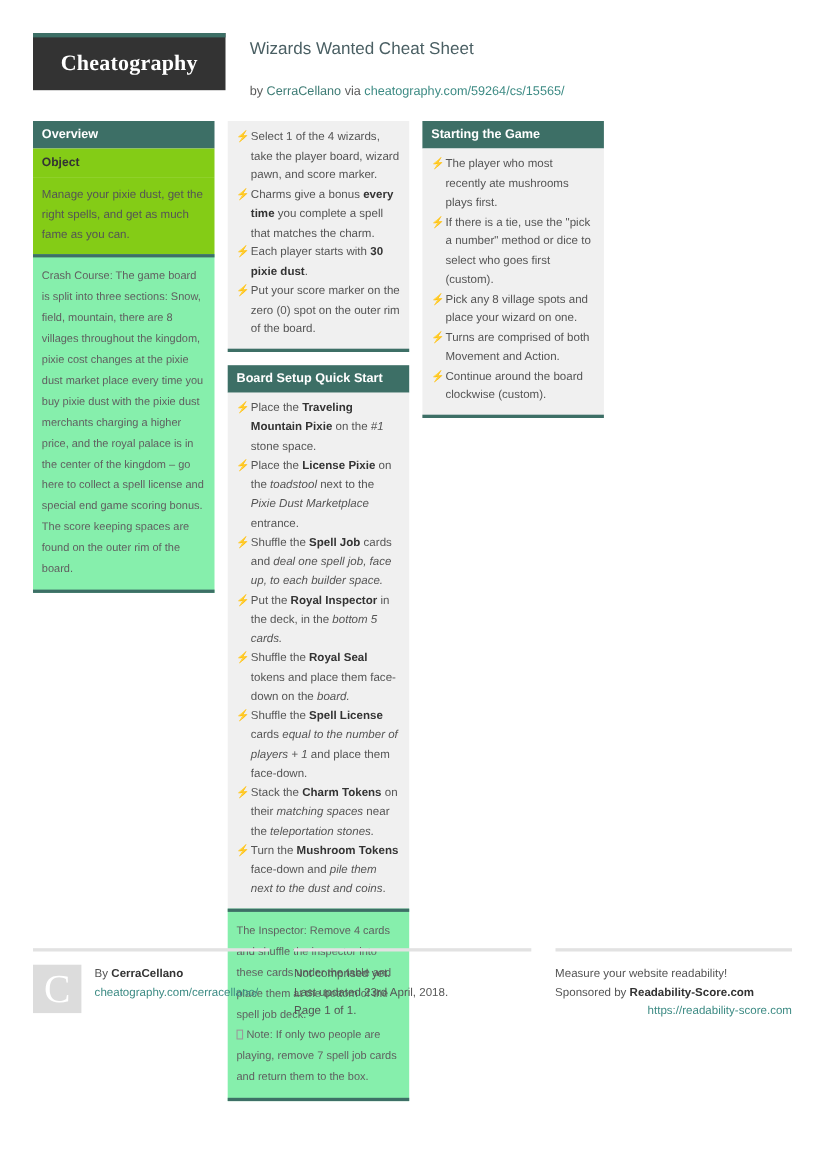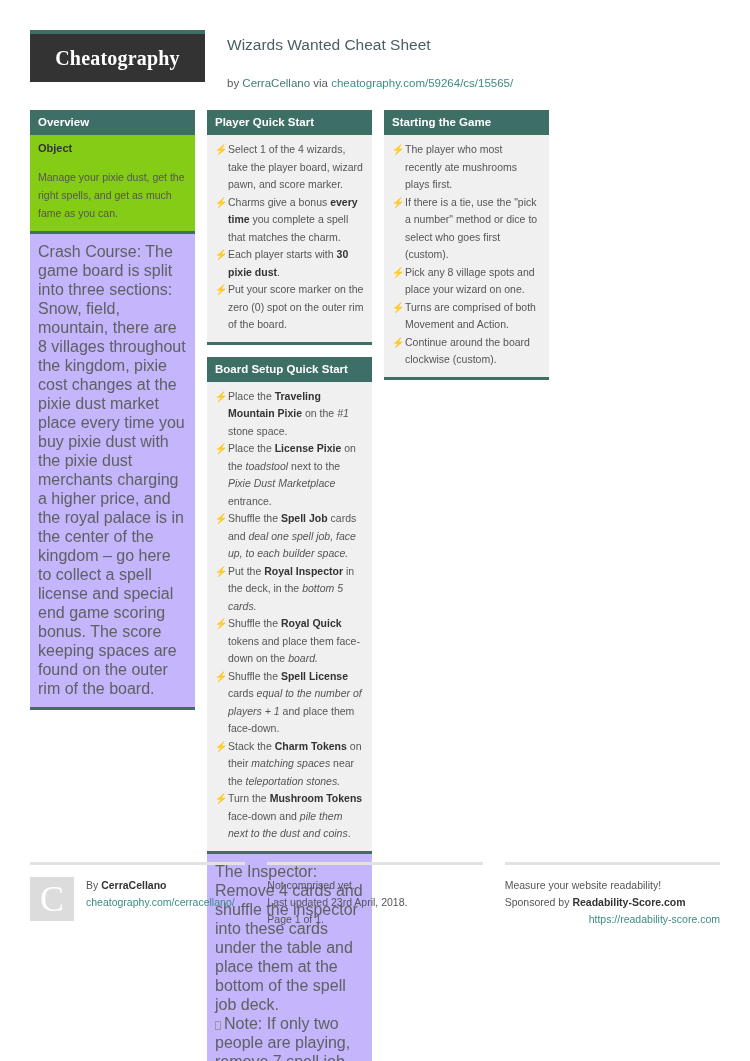--- a/index.html
+++ b/index.html
@@ -111,25 +111,25 @@
 
   .plain-body {
     background: #84cc16;
     padding: 7px 8px 9px 8px;
     font-size: 10.5px;
     line-height: 18px;
     color: #555555;
   }
 
   .note-block {
-    background: #c4b5fd;
+    background: #86efac;
     border-top: 3px solid #3d6f66;
     border-bottom: 3px solid #3d6f66;
     padding: 8px 8px 9px 8px;
-    font-size: 16px;
+    font-size: 10px;
     line-height: 19px;
     color: #606060;
   }
 
   
   .bullet {
     display: flex;
     margin-bottom: 0px;
   }
 
@@ -215,21 +215,20 @@
         <div class="card-head">Overview</div>
         <div class="subhead">Object</div>
         <div class="plain-body">Manage your pixie dust, get the right spells, and get as much fame as you can.</div>
         <div class="note-block">Crash Course: The game board is split into three sections: Snow, field, mountain, there are 8 villages throughout the kingdom, pixie cost changes at the pixie dust market place every time you buy pixie dust with the pixie dust merchants charging a higher price, and the royal palace is in the center of the kingdom – go here to collect a spell license and special end game scoring bonus. The score keeping spaces are found on the outer rim of the board.</div>
       </div>
     </div>
 
     <div class="col">
 
       <div class="card">
-        <div class="card-head">Player Quick Start</div>
         <div class="card-body">
           <div class="bullet">
             <span class="bolt">⚡</span>
             <span class="btext">Select 1 of the 4 wizards, take the player board, wizard pawn, and score marker.</span>
           </div>
           <div class="bullet">
             <span class="bolt">⚡</span>
             <span class="btext">Charms give a bonus <b>every time</b> you complete a spell that matches the charm.</span>
           </div>
           <div class="bullet">
@@ -257,21 +256,21 @@
           <div class="bullet">
             <span class="bolt">⚡</span>
             <span class="btext">Shuffle the <b>Spell Job</b> cards and <i>deal one spell job, face up, to each builder space.</i></span>
           </div>
           <div class="bullet">
             <span class="bolt">⚡</span>
             <span class="btext">Put the <b>Royal Inspector</b> in the deck, in the <i>bottom 5 cards.</i></span>
           </div>
           <div class="bullet">
             <span class="bolt">⚡</span>
-            <span class="btext">Shuffle the <b>Royal Quick</b> tokens and place them face-down on the <i>board.</i></span>
+            <span class="btext">Shuffle the <b>Royal Seal</b> tokens and place them face-down on the <i>board.</i></span>
           </div>
           <div class="bullet">
             <span class="bolt">⚡</span>
             <span class="btext">Shuffle the <b>Spell License</b> cards <i>equal to the number of players + 1</i> and place them face-down.</span>
           </div>
           <div class="bullet">
             <span class="bolt">⚡</span>
             <span class="btext">Stack the <b>Charm Tokens</b> on their <i>matching spaces</i> near the <i>teleportation stones.</i></span>
           </div>
           <div class="bullet">

